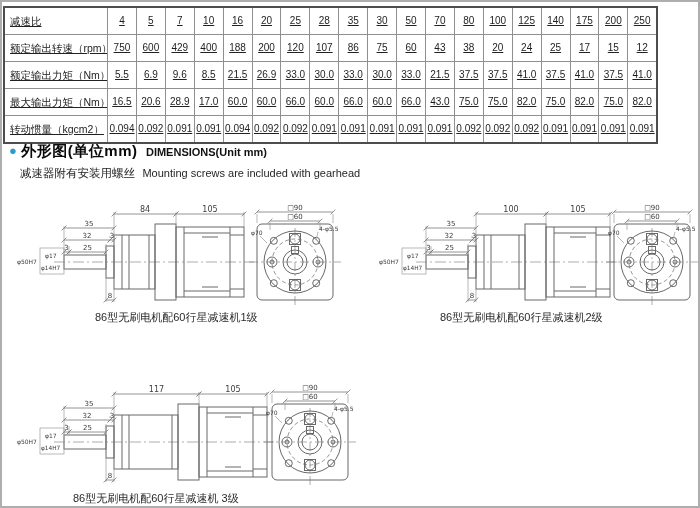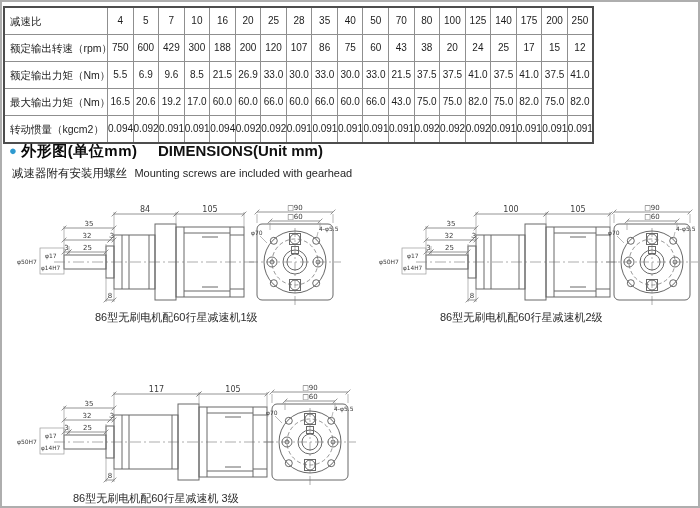--- a/index.html
+++ b/index.html
@@ -3,35 +3,35 @@
 <meta charset="utf-8">
 <style>
   html,body{margin:0;padding:0;}
   body{
     width:700px;height:508px;position:relative;background:#ffffff;
     font-family:"Liberation Sans","DejaVu Sans",sans-serif;color:#222;overflow:hidden;
   }
   .frame{position:absolute;left:0;top:0;right:0;bottom:0;border:2px solid #aeaeae;pointer-events:none;}
   
   table.spec{
-    position:absolute;left:3px;top:6px;width:591px;height:130px;
-    border-collapse:collapse;table-layout:fixed;border:2px solid #4d4d4d;background:#fff;
+    position:absolute;left:3px;top:6px;width:655px;height:130px;
+    border-collapse:collapse;table-layout:fixed;border:2px solid #4d4d4d;background:#fff;text-decoration:underline;
   }
   table.spec th,table.spec td{
     border:1px solid #8f8f8f;font-size:10px;line-height:1;color:#1d1d1d;
     padding:0;height:26px;white-space:nowrap;overflow:hidden;
   }
   table.spec th{width:97px;text-align:left;font-weight:normal;padding-left:5px;font-size:10.5px;}
   table.spec td{text-align:center;}
   
   .sec-title{position:absolute;left:9px;top:142px;white-space:nowrap;}
   .sec-bullet{font-size:13px;vertical-align:1px;}
   .sec-cn{font-size:15px;font-weight:bold;color:#0a0a0a;letter-spacing:0.5px;margin-top:36px;}
-  .sec-en{font-size:15px;font-weight:bold;color:#111;margin-left:16px;}
-  .sec-note{position:absolute;left:12px;top:163px;white-space:nowrap;}
+  .sec-en{font-size:11px;font-weight:bold;color:#111;margin-left:4px;}
+  .sec-note{position:absolute;left:20px;top:163px;white-space:nowrap;}
   .note-cn{font-size:11.5px;color:#222;}
   .note-en{font-size:11px;color:#262626;margin-left:3px;}
   
   svg.drawing{position:absolute;overflow:visible;}
   svg text{font-family:"DejaVu Sans",sans-serif;fill:#3c3c3c;}
   .caption{position:absolute;font-size:11px;color:#2b2b2b;white-space:nowrap;}
 </style>
 </head>
 <body>
 
@@ -43,37 +43,37 @@
         <th>减速比</th>
         <td>4</td>
         <td>5</td>
         <td>7</td>
         <td>10</td>
         <td>16</td>
         <td>20</td>
         <td>25</td>
         <td>28</td>
         <td>35</td>
-        <td>40</td>
+        <td>30</td>
         <td>50</td>
         <td>70</td>
         <td>80</td>
         <td>100</td>
         <td>125</td>
         <td>140</td>
         <td>175</td>
         <td>200</td>
         <td>250</td>
       </tr>
       <tr>
         <th>额定输出转速（rpm）</th>
         <td>750</td>
         <td>600</td>
         <td>429</td>
-        <td>300</td>
+        <td>400</td>
         <td>188</td>
         <td>200</td>
         <td>120</td>
         <td>107</td>
         <td>86</td>
         <td>75</td>
         <td>60</td>
         <td>43</td>
         <td>38</td>
         <td>20</td>
@@ -102,21 +102,21 @@
         <td>41.0</td>
         <td>37.5</td>
         <td>41.0</td>
         <td>37.5</td>
         <td>41.0</td>
       </tr>
       <tr>
         <th>最大输出力矩（Nm）</th>
         <td>16.5</td>
         <td>20.6</td>
-        <td>19.2</td>
+        <td>28.9</td>
         <td>17.0</td>
         <td>60.0</td>
         <td>60.0</td>
         <td>66.0</td>
         <td>60.0</td>
         <td>66.0</td>
         <td>60.0</td>
         <td>66.0</td>
         <td>43.0</td>
         <td>75.0</td>

